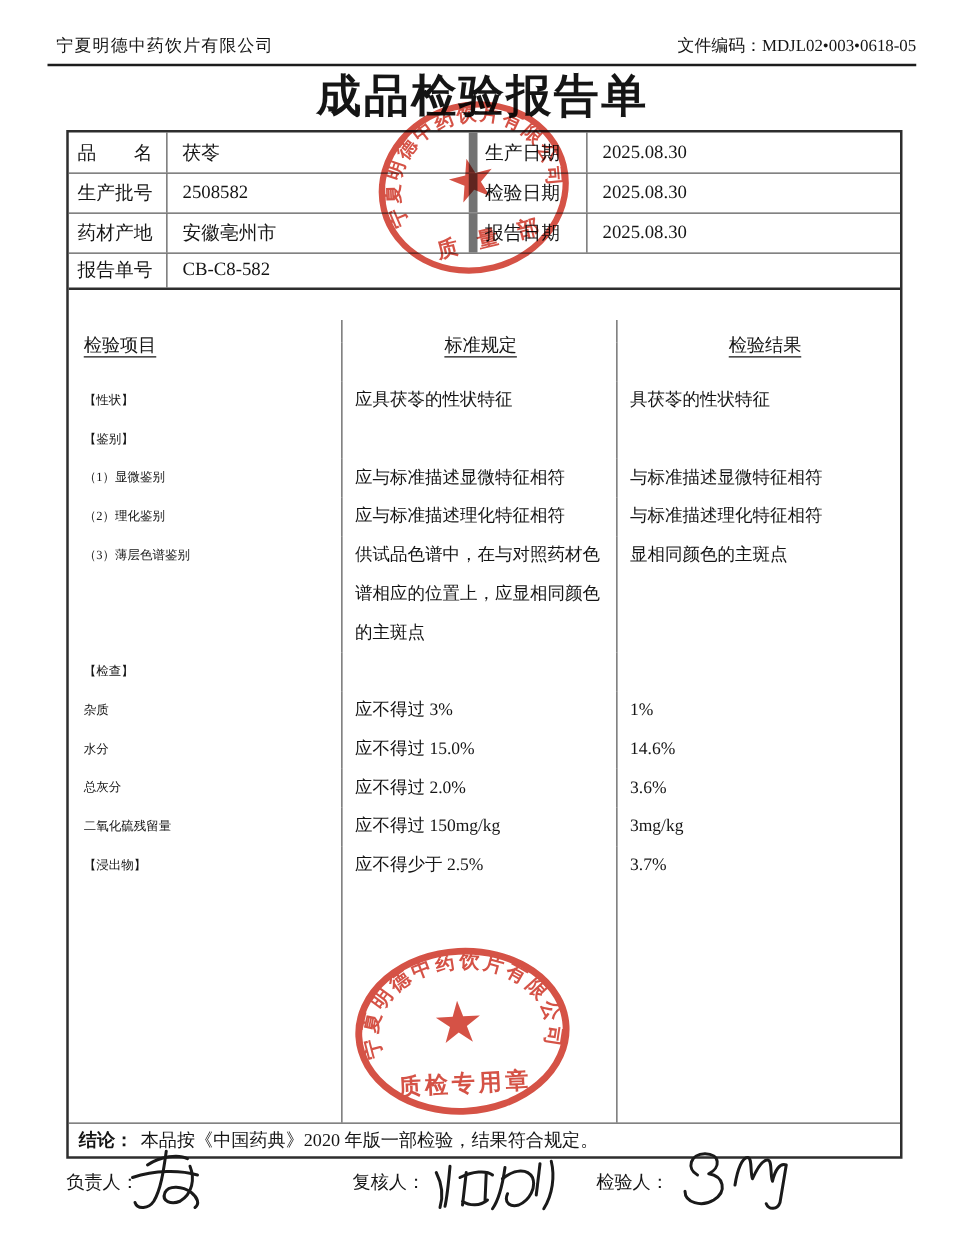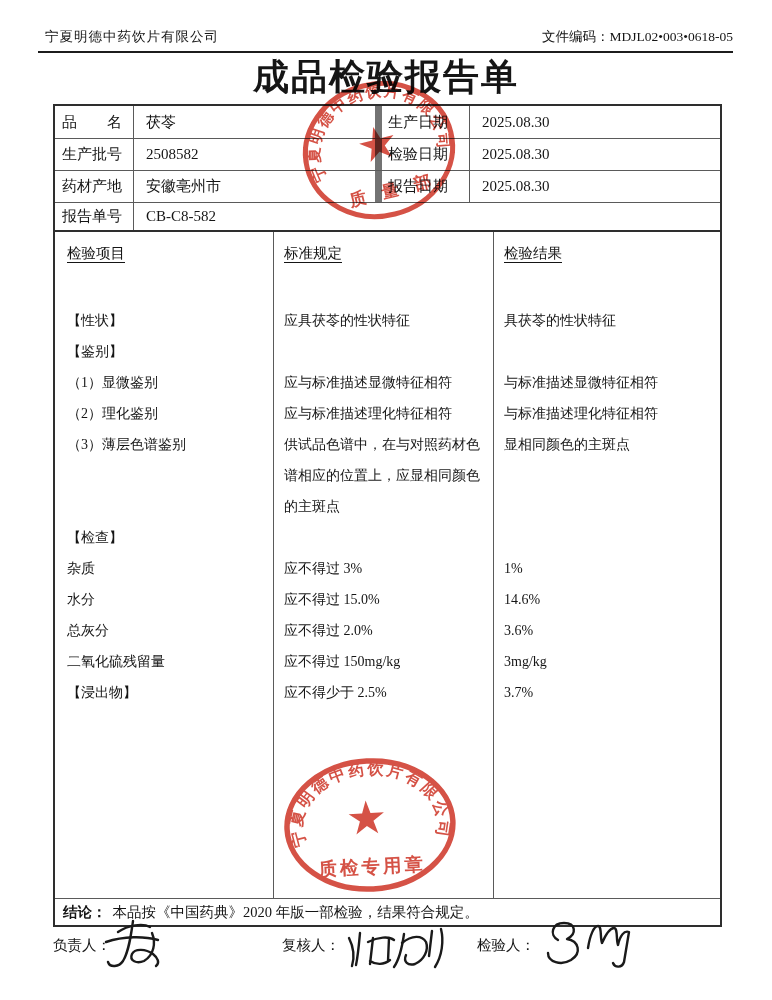--- a/index.html
+++ b/index.html
@@ -26,25 +26,25 @@
   .idlabel { width:94px; align-self:stretch; display:flex; align-items:center;
     border-left:7px solid #737373; padding-left:6px; }
   .idvalue { flex:1; align-self:stretch; display:flex; align-items:center;
     border-left:1px solid #5a5a5a; padding-left:12px; }
   
   .main-section { display:flex; flex-direction:column; height:668px; border-top:2px solid #2e2e2e; }
   .mrow { display:flex; min-height:31px; }
   .mrow.mhdr { height:42px; }
   .mrow.mspacer { height:22px; }
   .mrow.mfill { flex:1; }
-  .mc1 { width:218px; padding-left:12px; font-size:14px; line-height:31px; }
+  .mc1 { width:218px; padding-left:12px; font-size:10px; line-height:31px; }
   .mc2 { width:220px; border-left:1px solid #5a5a5a; padding:0 8px 0 10px; font-size:14px; line-height:31px; }
   .mc3 { flex:1; border-left:1px solid #5a5a5a; padding-left:10px; font-size:14px; line-height:31px; }
-  .mhdr .mc1, .mhdr .mc2, .mhdr .mc3 { padding-top:6px; line-height:31px; font-size:14.5px; }
-  .mhdr .mc2, .mhdr .mc3 { }
+  .mhdr .mc1, .mhdr .mc2, .mhdr .mc3 { padding-top:6px; line-height:31px; font-size:14.5px;margin-top:24px; }
+  .mhdr .mc2, .mhdr .mc3 { text-align:center; }
   .colhead { text-decoration:underline; text-underline-offset:4px; }
   
   .conclusion { display:flex; align-items:center; height:27px; border-top:1px solid #5a5a5a;
     font-size:14.5px; padding-left:8px; }
   .conclusion b { margin-right:6px; }
   
   .sign-label { position:absolute; top:936px; font-size:14.5px; }
   .sign-label.resp { left:53px; } .sign-label.rev { left:282px; } .sign-label.insp { left:477px; }
   .sig { position:absolute; pointer-events:none; }
   .sig path { stroke:#1a1a1a; stroke-width:2.4; fill:none; stroke-linecap:round; stroke-linejoin:round; }

